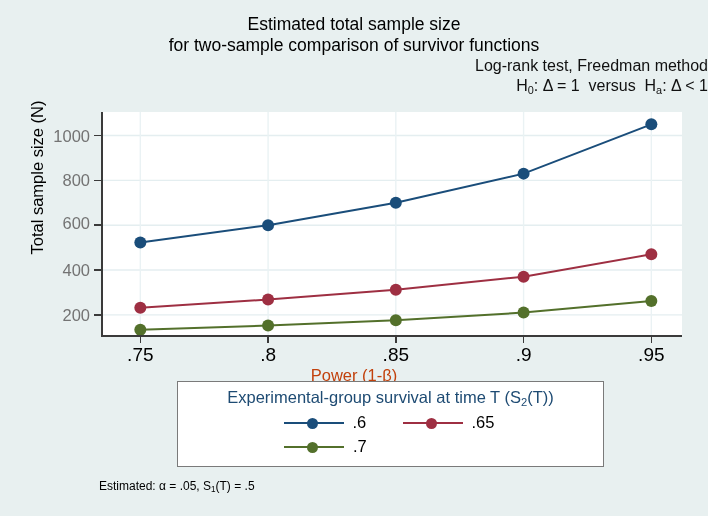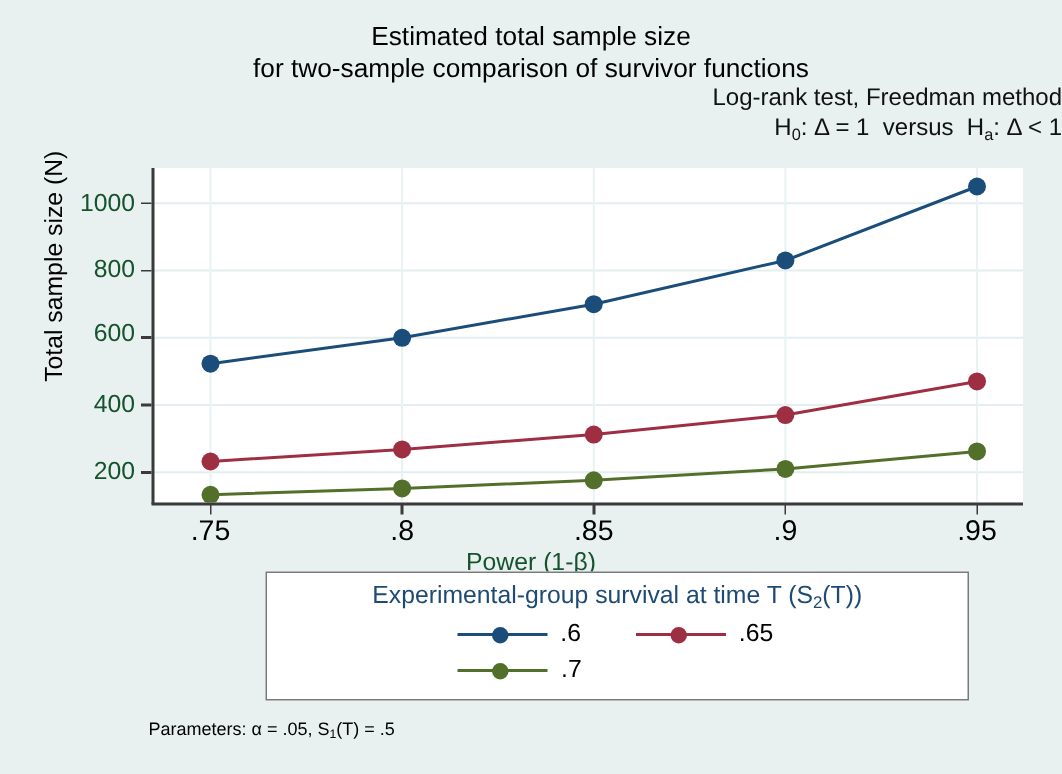--- a/index.html
+++ b/index.html
@@ -73,21 +73,21 @@
     background: #3a3a3a;
   }
   .ytick { left: 94px; width: 7px; height: 1.5px; }
   .xtick { top: 336px; width: 1.5px; height: 7px; }
   .ytick-label {
     position: absolute;
     right: 0;
     width: 46px;
     text-align: right;
     font-size: 16.5px;
-    color: #14532d;
+    color: #737373;
     transform: translateY(-50%);
   }
   #ytick-labels {
     position: absolute;
     left: 38px;
     top: 0;
     width: 52px;
     height: 516px;
   }
   .xtick-label {
@@ -109,28 +109,28 @@
     transform: rotate(-90deg);
     white-space: nowrap;
   }
   #x-axis-title {
     position: absolute;
     left: 0;
     top: 366px;
     width: 708px;
     text-align: center;
     font-size: 16.5px;
-    color: #14532d;
+    color: #c2410c;
   }
   
   #legend {
     position: absolute;
     left: 177px;
     top: 381px;
-    width: 469px;
+    width: 427px;
     height: 86px;
     background: #ffffff;
     border: 1px solid #7a7a7a;
     box-sizing: border-box;
   }
   #legend-title {
     text-align: center;
     font-size: 16.5px;
     color: #1e4b73;
     margin-top: 6px;
@@ -287,15 +287,15 @@
         <div class="legend-entry">
           <span class="legend-swatch">
             <span class="lbar" style="background: rgb(83, 112, 43);"></span>
             <span class="ldot" style="background: rgb(83, 112, 43);"></span>
           </span>
           <span class="legend-label">.7</span>
         </div>
       </div>
   </div>
 
-  <div id="note"><span>Parameters: α = .05, S</span><sub>1</sub><span>(T) = .5</span></div>
+  <div id="note"><span>Estimated: α = .05, S</span><sub>1</sub><span>(T) = .5</span></div>
 
 </div>
 
 </body></html>

